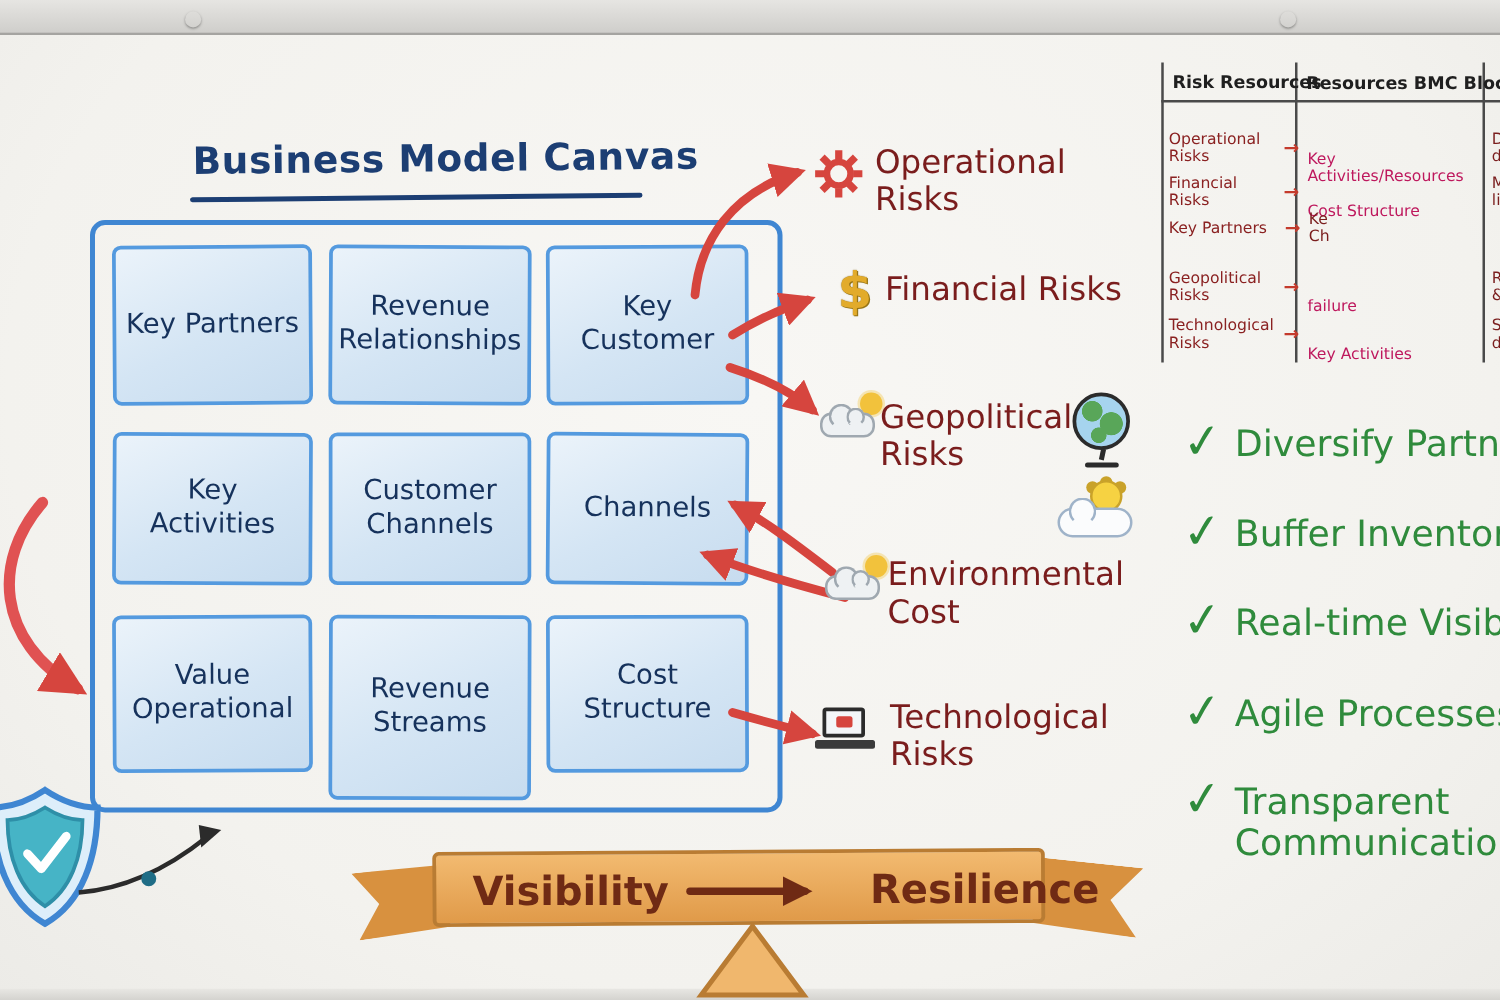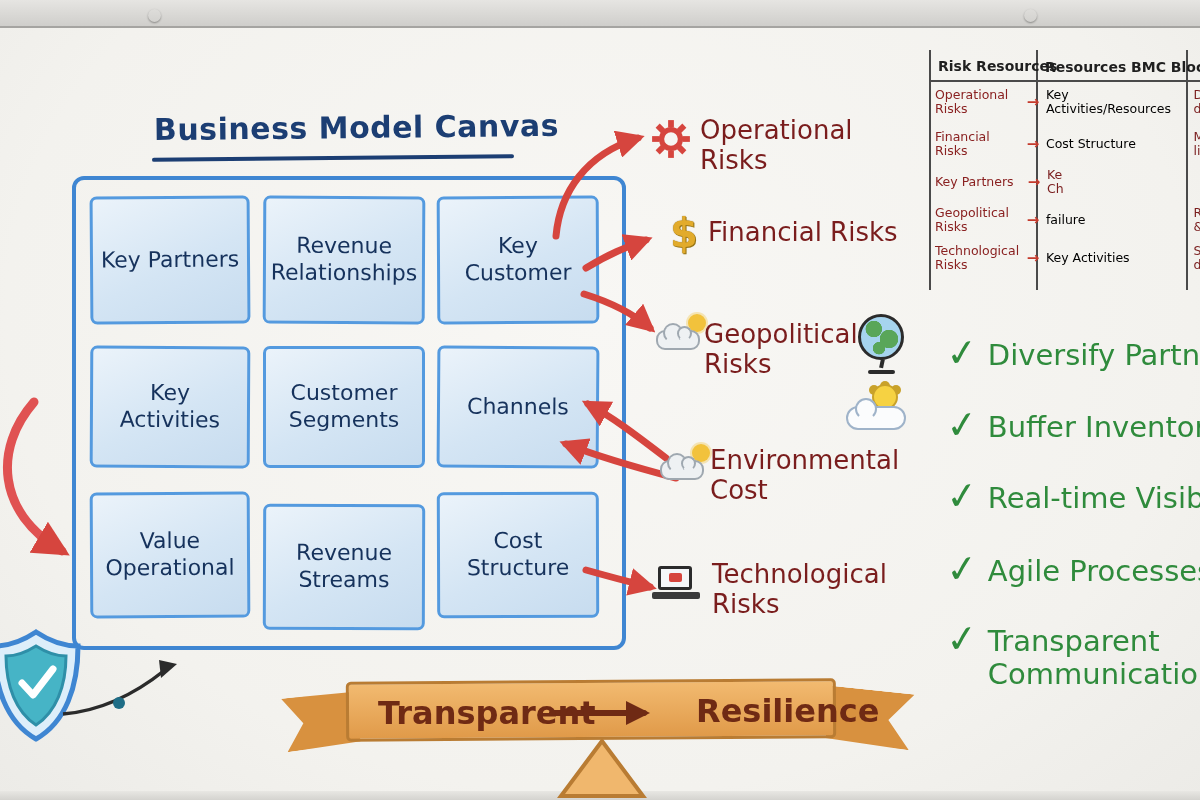--- a/index.html
+++ b/index.html
@@ -33,21 +33,21 @@
     background:linear-gradient(155deg,#ebf3fa 0%,#d4e5f4 55%,#c7dcef 100%);
     border:3px solid #549adf;border-radius:7px;
     color:#16325c;font-size:22px;line-height:1.22;}
   .b0{left:90px;top:196px;width:160px;height:128px;transform:rotate(-.4deg)}
   .b1{left:263px;top:196px;width:162px;height:128px;transform:rotate(.3deg)}
   .b2{left:437px;top:196px;width:162px;height:128px;transform:rotate(-.3deg)}
   .b3{left:90px;top:346px;width:160px;height:122px;transform:rotate(.3deg)}
   .b4{left:263px;top:346px;width:162px;height:122px}
   .b5{left:437px;top:346px;width:162px;height:122px;transform:rotate(.4deg)}
   .b6{left:90px;top:492px;width:160px;height:126px;transform:rotate(-.3deg)}
-  .b7{left:263px;top:504px;width:162px;height:126px;transform:rotate(.2deg)}
+  .b7{left:263px;top:492px;width:162px;height:148px;transform:rotate(.2deg)}
   .b8{left:437px;top:492px;width:162px;height:126px;transform:rotate(-.2deg)}
 
   
   .risk-label{position:absolute;width:195px;color:#7a1d1d;font-size:26px;line-height:1.15;}
   .r0{left:700px;top:116px}.r1{left:708px;top:218px}.r2{left:704px;top:320px}
   .r3{left:710px;top:446px}.r4{left:712px;top:560px}
   .gear-wrap{position:absolute;left:650px;top:118px;width:42px;height:42px}
   .dollar{position:absolute;left:670px;top:210px;font-size:40px;font-weight:bold;
     color:#e2ab2b;text-shadow:0 0 1px #7c5c10,1px 1px 0 #9a7a1a;}
   .cloudsun{position:absolute;width:52px;height:40px}
@@ -90,21 +90,21 @@
   .tv1{left:929px;top:50px;width:2px;height:240px}
   .tv2{left:1036px;top:50px;width:2px;height:240px}
   .tv3{left:1186px;top:50px;width:2px;height:240px}
   .thline{left:929px;top:80px;width:271px;height:2px}
   .th{position:absolute;font-size:14px;font-weight:bold;color:#1f1f1f;white-space:nowrap;}
   .th1{left:938px;top:58px}.th2{left:1045px;top:59px}
   .trow{position:absolute;left:935px;width:300px;display:flex;align-items:center;gap:3px;}
   .tr0{top:88px}.tr1{top:130px}.tr2{top:168px}.tr3{top:206px}.tr4{top:244px}
   .trow .cat{width:86px;font-size:12.5px;color:#8a2121;line-height:1.15;}
   .trow .tarr{width:20px;font-size:15px;color:#c43a2c;font-weight:bold;text-align:center;}
-  .trow .blok{width:146px;font-size:12.5px;color:#000000;line-height:1.15;}
+  .trow .blok{width:146px;font-size:12.5px;color:#be185d;line-height:1.15;margin-top:32px;}
   .trow .note{width:42px;font-size:12.5px;color:#7a1d1d;line-height:1.15;white-space:pre-line;}
 
   
   .chk{position:absolute;display:flex;gap:10px;color:#2f8b3c;align-items:flex-start;}
   .chk .mark{font-size:38px;line-height:1;font-weight:bold;transform:rotate(-6deg);}
   .chk .lbl{font-size:29px;line-height:1.15;white-space:nowrap;padding-top:5px;}
   .k0{left:946px;top:334px}.k1{left:946px;top:406px}.k2{left:946px;top:477px}
   .k3{left:946px;top:550px}.k4{left:946px;top:620px}
   .k4 .lbl{white-space:normal;width:235px;}
 
@@ -136,21 +136,21 @@
 <div class="bottom-edge"></div>
 
 <div class="title">Business Model Canvas</div>
 <div class="title-underline"></div>
 
 <div class="bmc-frame"></div>
 <div class="blk b0">Key Partners</div>
 <div class="blk b1">Revenue Relationships</div>
 <div class="blk b2">Key Customer</div>
 <div class="blk b3">Key Activities</div>
-<div class="blk b4">Customer Segments</div>
+<div class="blk b4">Customer Channels</div>
 <div class="blk b5">Channels</div>
 <div class="blk b6">Value Operational</div>
 <div class="blk b7">Revenue Streams</div>
 <div class="blk b8">Cost Structure</div>
 
 <svg class="overlay" viewBox="0 0 1200 800">
   <defs>
     <marker id="arrRed" viewBox="0 0 10 10" refX="7.5" refY="5" markerWidth="4" markerHeight="4" orient="auto">
       <path d="M0 0 L10 5 L0 10 z" fill="#d6453e"></path>
     </marker>
@@ -276,21 +276,21 @@
   <span class="lbl">Agile Processes</span>
 </div>
 <div class="chk k4">
   <span class="mark">✓</span>
   <span class="lbl">Transparent Communication</span>
 </div>
 
 <div class="tail tail-left"></div>
 <div class="tail tail-right"></div>
 <div class="banner-band"></div>
-<div class="banner-word bw-left z6">Transparent</div>
+<div class="banner-word bw-left z6">Visibility</div>
 <div class="banner-word bw-right z6">Resilience</div>
 <svg class="fulcrum" viewBox="0 0 100 62">
   <polygon points="50,3 9,58 91,58" fill="#f0b76d" stroke="#b97c33" stroke-width="4"></polygon>
 </svg>
 
 <svg class="shield-svg" viewBox="0 0 100 120">
   <path d="M50 6 C65 16 80 20 92 20 C92 60 80 96 50 113 C20 96 8 60 8 20 C20 20 35 16 50 6 Z" fill="#ddeefa" stroke="#3f86d2" stroke-width="5"></path>
   <path d="M50 20 C61 27 71 30 80 30 C80 60 70 86 50 99 C30 86 20 60 20 30 C29 30 39 27 50 20 Z" fill="#46b4c6" stroke="#2e8fa8" stroke-width="3"></path>
   <path d="M36 57 L47 69 L67 43" fill="none" stroke="#ffffff" stroke-width="7" stroke-linecap="round" stroke-linejoin="round"></path>
 </svg>

